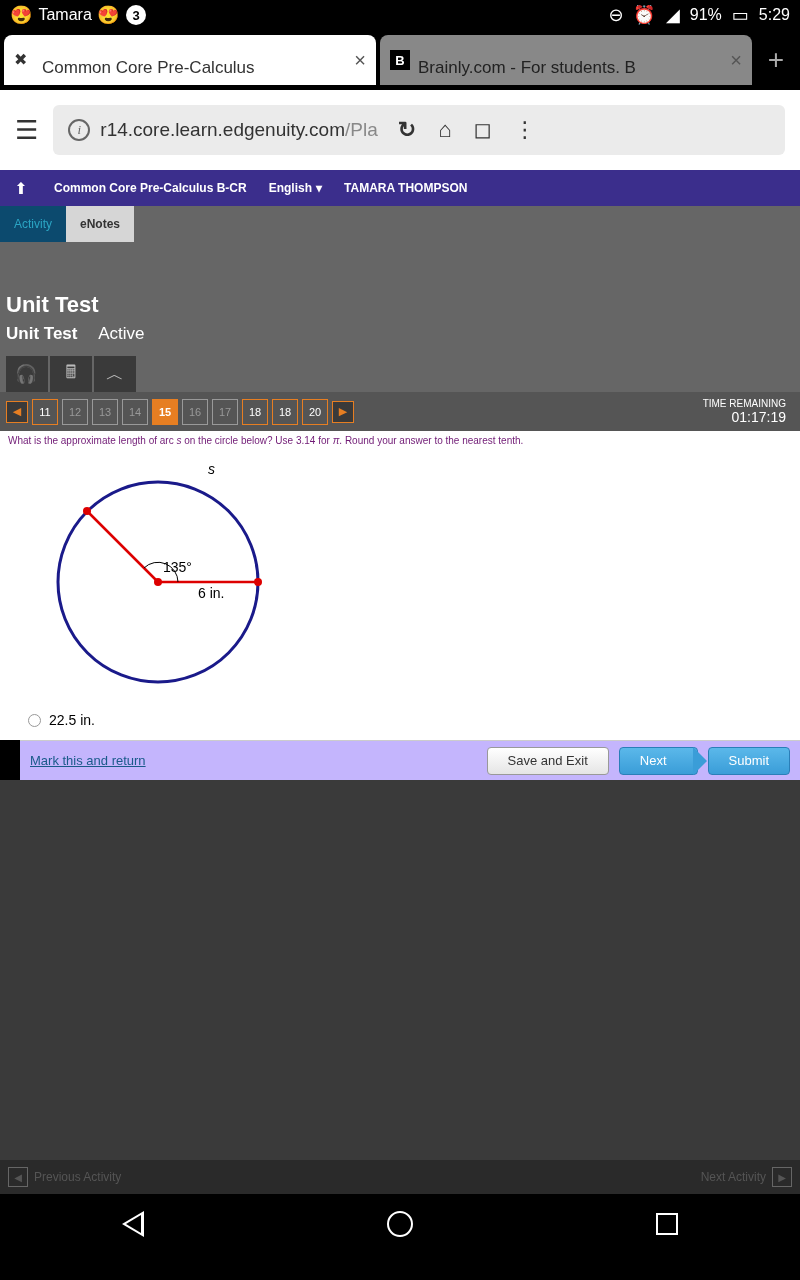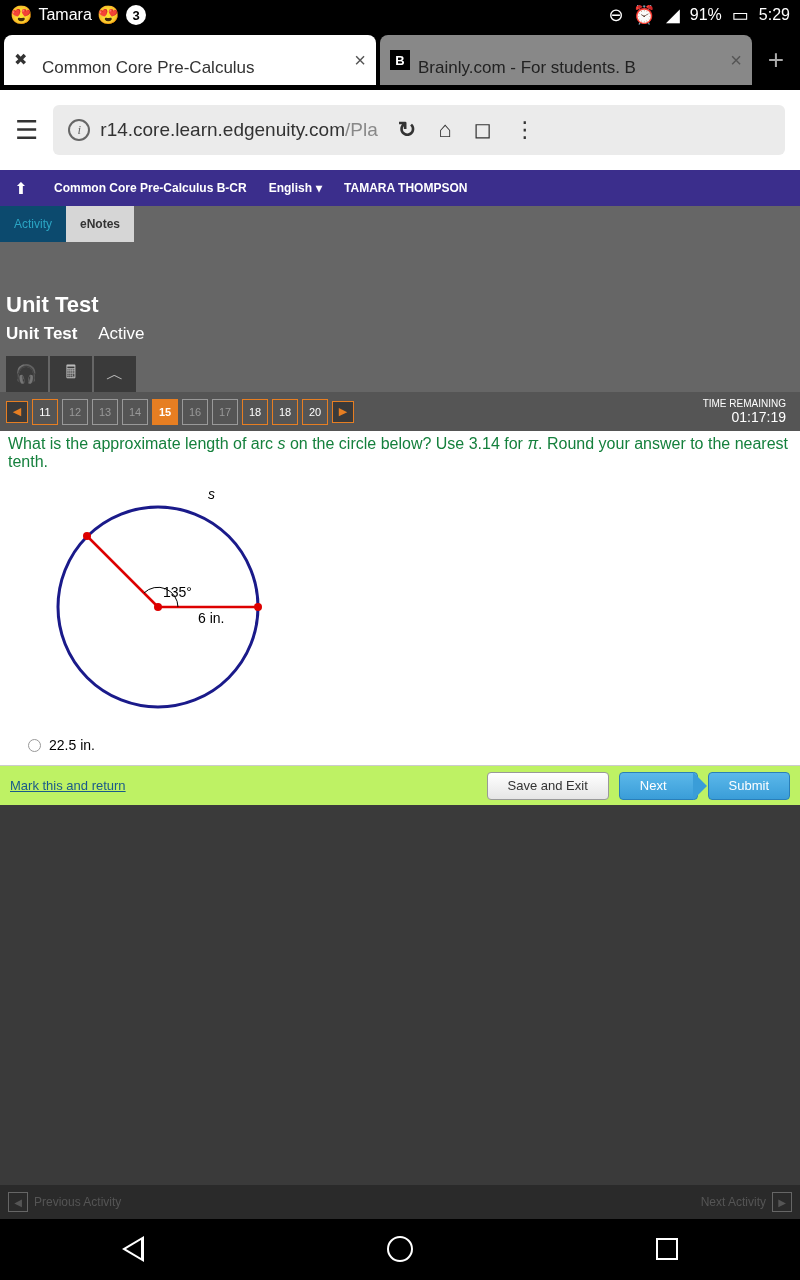--- a/index.html
+++ b/index.html
@@ -53,31 +53,31 @@
 .question-nav { display: flex; align-items: center; padding: 6px; gap: 4px; background: #555; }
 .nav-arrow { width: 22px; height: 22px; background: #3a3a3a; border: 1px solid #e67e22; display: flex; align-items: center; justify-content: center; color: #e67e22; font-size: 11px; }
 .q-num { width: 26px; height: 26px; border: 1px solid #999; color: #999; display: flex; align-items: center; justify-content: center; font-size: 11px; }
 .q-num.current { border-color: #e67e22; background: #e67e22; color: #fff; font-weight: bold; }
 .q-num.answered { border-color: #e67e22; color: #fff; }
 .time-remaining { margin-left: auto; text-align: right; color: #fff; padding-right: 8px; }
 .time-label { font-size: 10px; }
 .time-val { font-size: 14px; }
 
 .question-area { background: #fff; padding: 4px 8px 8px; }
-.question-text { font-size: 16px; color: #15803d; margin-bottom: 16px; }
+.question-text { font-size: 10px; color: #701a75; margin-bottom: 16px; }
 .question-text .italic { font-style: italic; }
 
 .diagram { width: 240px; height: 240px; position: relative; margin: 10px 0 10px 30px; }
 .circle-svg { width: 100%; height: 100%; }
 
 .answers { margin-left: 20px; }
 .answer-row { display: flex; align-items: center; gap: 8px; margin: 4px 0; font-size: 14px; }
 .radio { width: 13px; height: 13px; border: 1px solid #999; border-radius: 50%; }
 
-.action-bar { background: #bef264; height: 40px; display: flex; align-items: center; padding: 0 10px; gap: 10px; border-top: 1px solid #ccc; }
+.action-bar { background: #c4b5fd; height: 40px; display: flex; align-items: center; padding: 0 10px; gap: 10px; border-top: 1px solid #ccc; margin-left: 20px; }
 .mark-link { color: #1a5a8a; font-size: 13px; text-decoration: underline; }
 .action-spacer { flex: 1; }
 .action-btn { height: 28px; padding: 0 20px; border-radius: 4px; font-size: 13px; display: flex; align-items: center; border: 1px solid #999; background: linear-gradient(#fff, #e5e5e5); color: #333; }
 .action-btn.blue { background: linear-gradient(#5bb8ea, #3a9dd8); border-color: #2a7fb8; color: #fff; }
 .next-btn { position: relative; padding-right: 30px; }
 .next-btn::after { content: ''; position: absolute; right: -10px; top: -1px; border-left: 14px solid #3a9dd8; border-top: 14px solid transparent; border-bottom: 14px solid transparent; }
 
 .dark-filler { background: #3a3a3a; height: 380px; }
 
 .footer-nav { background: #2a2a2a; height: 34px; display: flex; align-items: center; padding: 0 8px; color: #555; font-size: 12px; }

